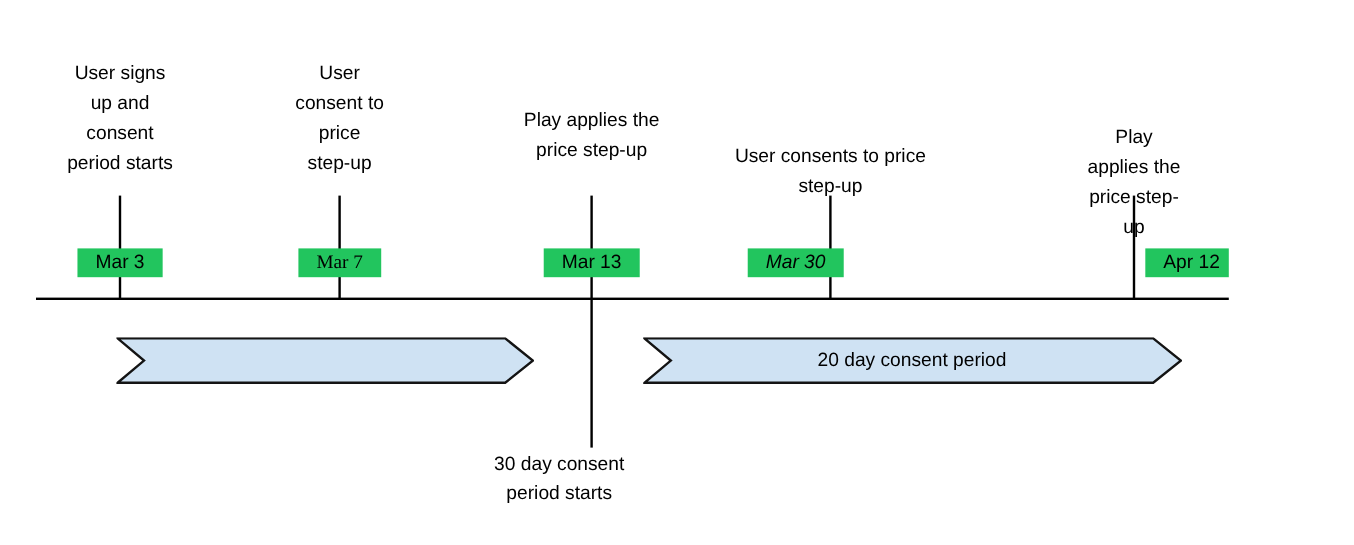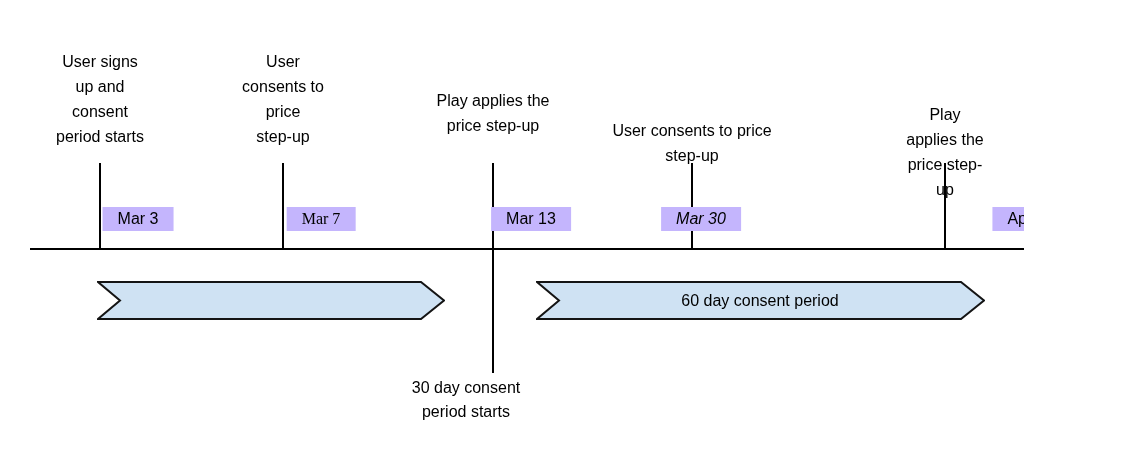--- a/index.html
+++ b/index.html
@@ -28,27 +28,26 @@
   .tick {
     position: absolute;
     width: 2px;
     background: #000000;
     z-index: 1;
   }
   .event-date {
     position: absolute;
     top: 207px;
     transform: translateX(-50%);
-    background: #c4b5fd;
+    background: #22c55e;
     font-size: 16px;
     line-height: 20px;
     padding: 2px 15px;
     white-space: nowrap;
     z-index: 2;
-    margin-left: 38px;
   }
   .axis {
     position: absolute;
     left: 30px;
     top: 248px;
     width: 1070px;
     height: 2px;
     background: #000000;
     z-index: 1;
   }
@@ -86,21 +85,21 @@
   <div class="tick" style="left:691px; top:163px; height:87px;"></div>
   <div class="tick" style="left:944px; top:163px; height:87px;"></div>
 
   <div class="axis"></div>
 
   <div class="event-label" style="left:100px; top:49px;">User signs
 up and
 consent
 period starts</div>
   <div class="event-label" style="left:283px; top:49px;">User
-consents to
+consent to
 price
 step-up</div>
   <div class="event-label" style="left:493px; top:88px;">Play applies the
 price step-up</div>
   <div class="event-label" style="left:692px; top:118px;">User consents to price
 step-up</div>
   <div class="event-label" style="left:945px; top:102px;">Play applies the
 price step-up</div>
 
   <div class="event-date" style="left:100px;">Mar 3</div>
@@ -109,18 +108,18 @@
   <div class="event-date" style="left:663px;font-style:italic;">Mar 30</div>
   <div class="event-date" style="left:993px;">Apr 12</div>
 
   <svg class="banner-svg" style="left:97px; top:281px;" width="348" height="39" viewBox="0 0 348 39">
     <polygon points="1,1 324,1 347,19.5 324,38 1,38 23,19.5" stroke="#141414" stroke-width="2" stroke-linejoin="miter" fill="#cfe2f3"></polygon>
   </svg>
 
   <svg class="banner-svg" style="left:536px; top:281px;" width="449" height="39" viewBox="0 0 449 39">
     <polygon points="1,1 425,1 448,19.5 425,38 1,38 23,19.5" stroke="#141414" stroke-width="2" stroke-linejoin="miter" fill="#cfe2f3"></polygon>
   </svg>
-  <div class="banner-label" style="left:760px;">60 day consent period</div>
+  <div class="banner-label" style="left:760px;">20 day consent period</div>
 
   <div class="annotation" style="left:466px; top:376px;">30 day consent
 period starts</div>
 
 </div>
 
 </body></html>

